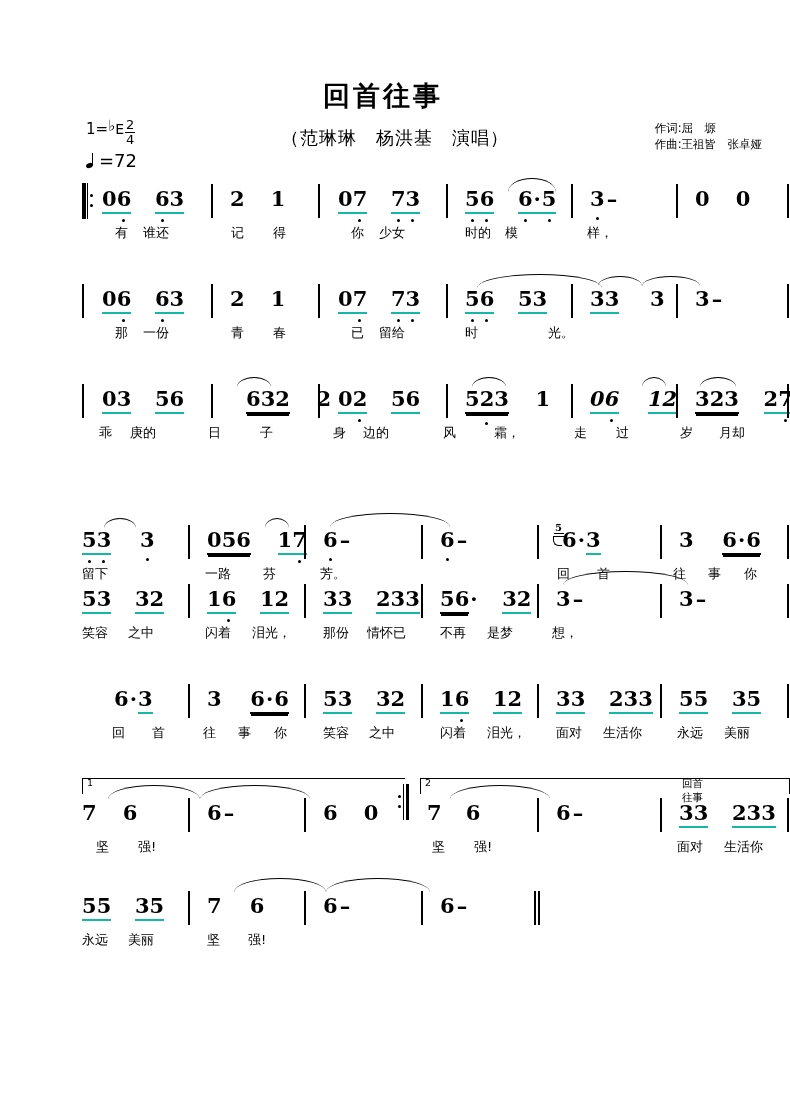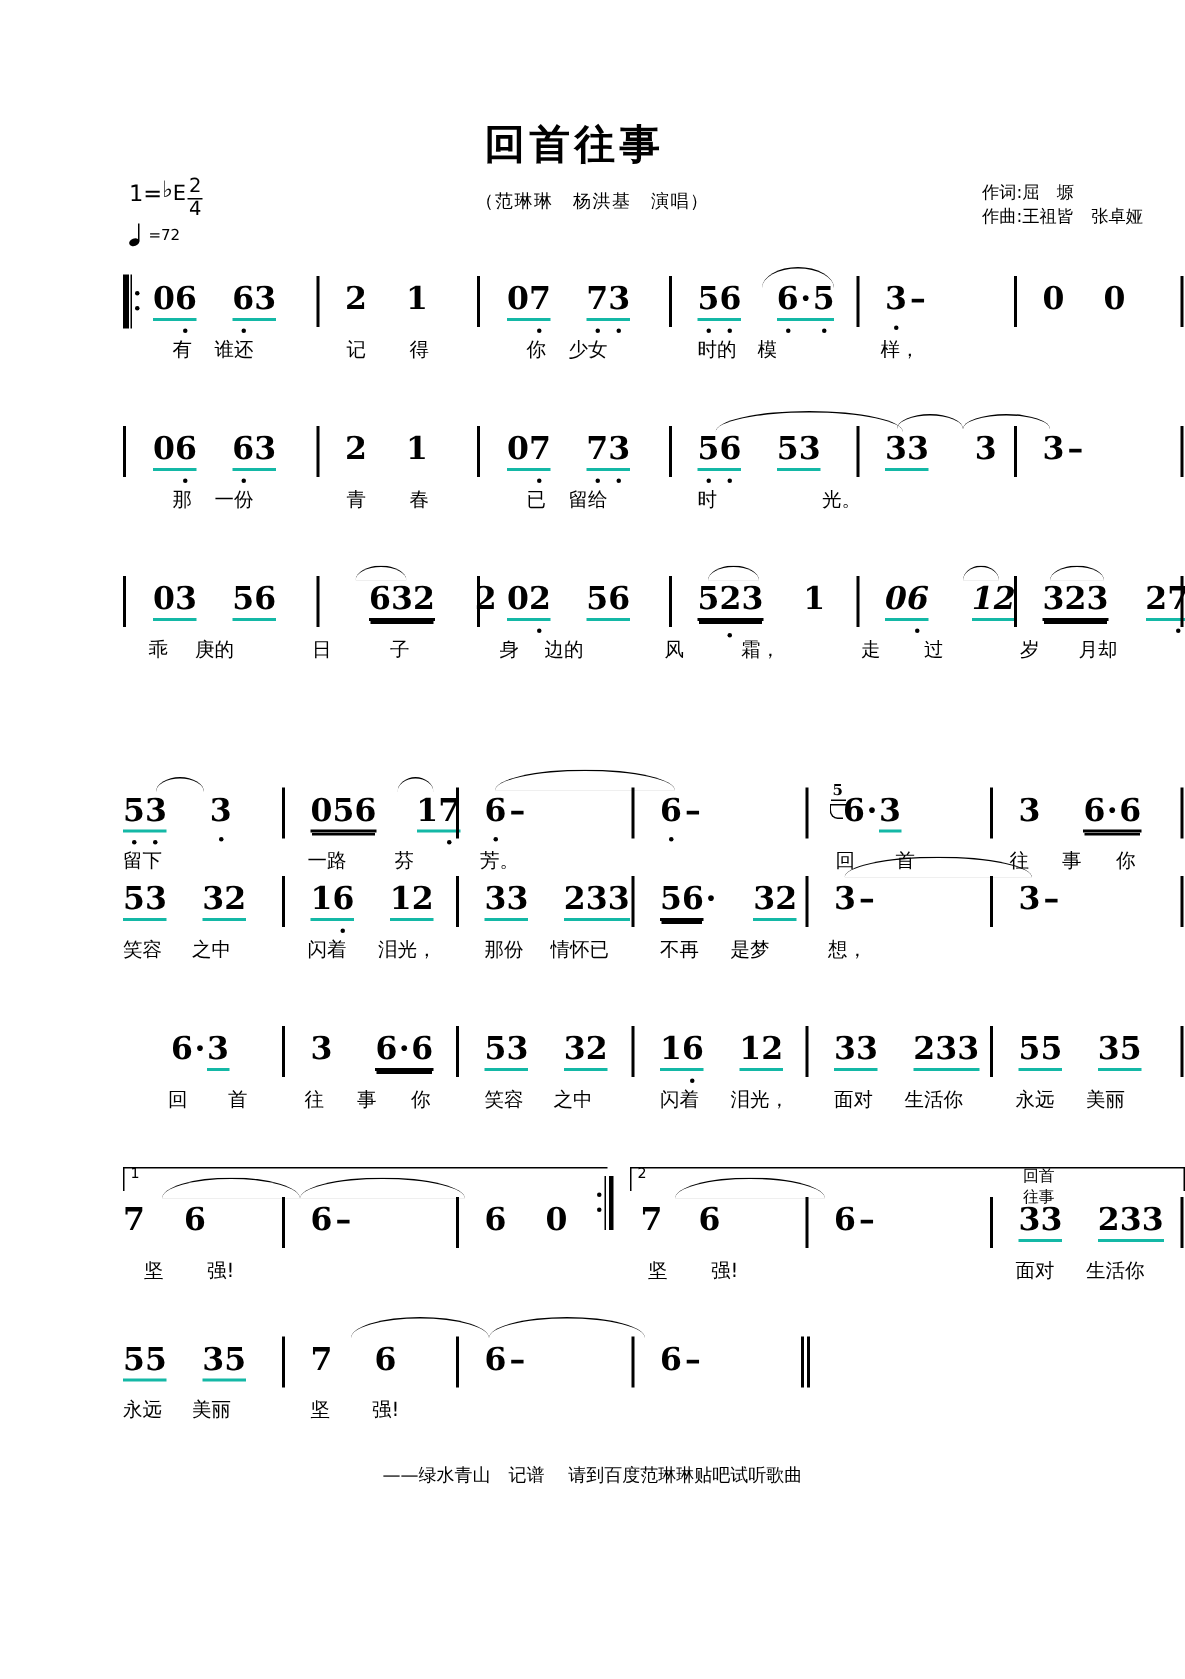--- a/index.html
+++ b/index.html
@@ -14,34 +14,34 @@
   .sheet{position:relative;width:790px;height:1119px;}
 
   
   .title{
     position:absolute;left:0;top:78px;width:766px;text-align:center;
     font-size:27px;font-weight:bold;letter-spacing:3px;
     font-family:"DejaVu Sans","Liberation Sans",sans-serif;
   }
   .subtitle{
     position:absolute;left:0;top:126px;width:790px;text-align:center;
-    font-size:12px;letter-spacing:1px;
+    font-size:18px;letter-spacing:1px;
   }
   .credits{position:absolute;right:28px;top:120px;font-size:11.5px;line-height:16px;text-align:left;}
   .credit-line{white-space:pre;}
 
   .keysig{position:absolute;left:86px;top:122px;font-size:15px;line-height:1;}
   .ks-row{display:flex;align-items:flex-start;}
   .ks-1{font-size:15px;}
   .flat{font-size:15px;position:relative;top:-3px;}
   .ks-E{font-size:14px;}
   .meter{display:inline-flex;flex-direction:column;align-items:center;font-size:13px;line-height:1.05;margin-left:1px;position:relative;top:-4px;}
   .meter .num{display:block;}
   .meter .den{display:block;border-top:1px solid #000;padding:0 1px;}
-  .tempo{position:absolute;left:86px;top:150px;font-size:10px;display:flex;align-items:center;}
+  .tempo{position:absolute;left:86px;top:150px;font-size:18px;display:flex;align-items:center;}
   .qnote{display:inline-block;width:12px;height:14px;position:relative;margin-right:1px;}
   .qnote i{position:absolute;left:0;bottom:0;width:7px;height:5px;background:#000;border-radius:50%;transform:rotate(-20deg);}
   .qnote b{position:absolute;left:6px;bottom:3px;width:1.4px;height:12px;background:#000;}
 
   
   .row{position:absolute;left:0;width:790px;height:96px;}
   .staff{position:absolute;left:82px;top:0;width:626px;height:52px;}
   .notegrp{position:absolute;top:8px;white-space:nowrap;font-size:21px;font-weight:bold;
            font-family:"DejaVu Serif","Liberation Serif",serif;letter-spacing:0px;}
   .n{position:relative;display:inline-block;}
@@ -523,18 +523,14 @@
           <i style="left:4px;"></i>
       </div>
     </div>
 
     <div class="lyr" style="left:82px;top:46px;">永远</div>
     <div class="lyr" style="left:128px;top:46px;">美丽</div>
     <div class="lyr" style="left:207px;top:46px;">坚</div>
     <div class="lyr" style="left:248px;top:46px;">强!</div>
   </div>
 
-  <div class="footer">
-    <span>——绿水青山　记谱</span>
-    <span>请到百度范琳琳贴吧试听歌曲</span>
-  </div>
 
 </div>
 
 </body></html>

